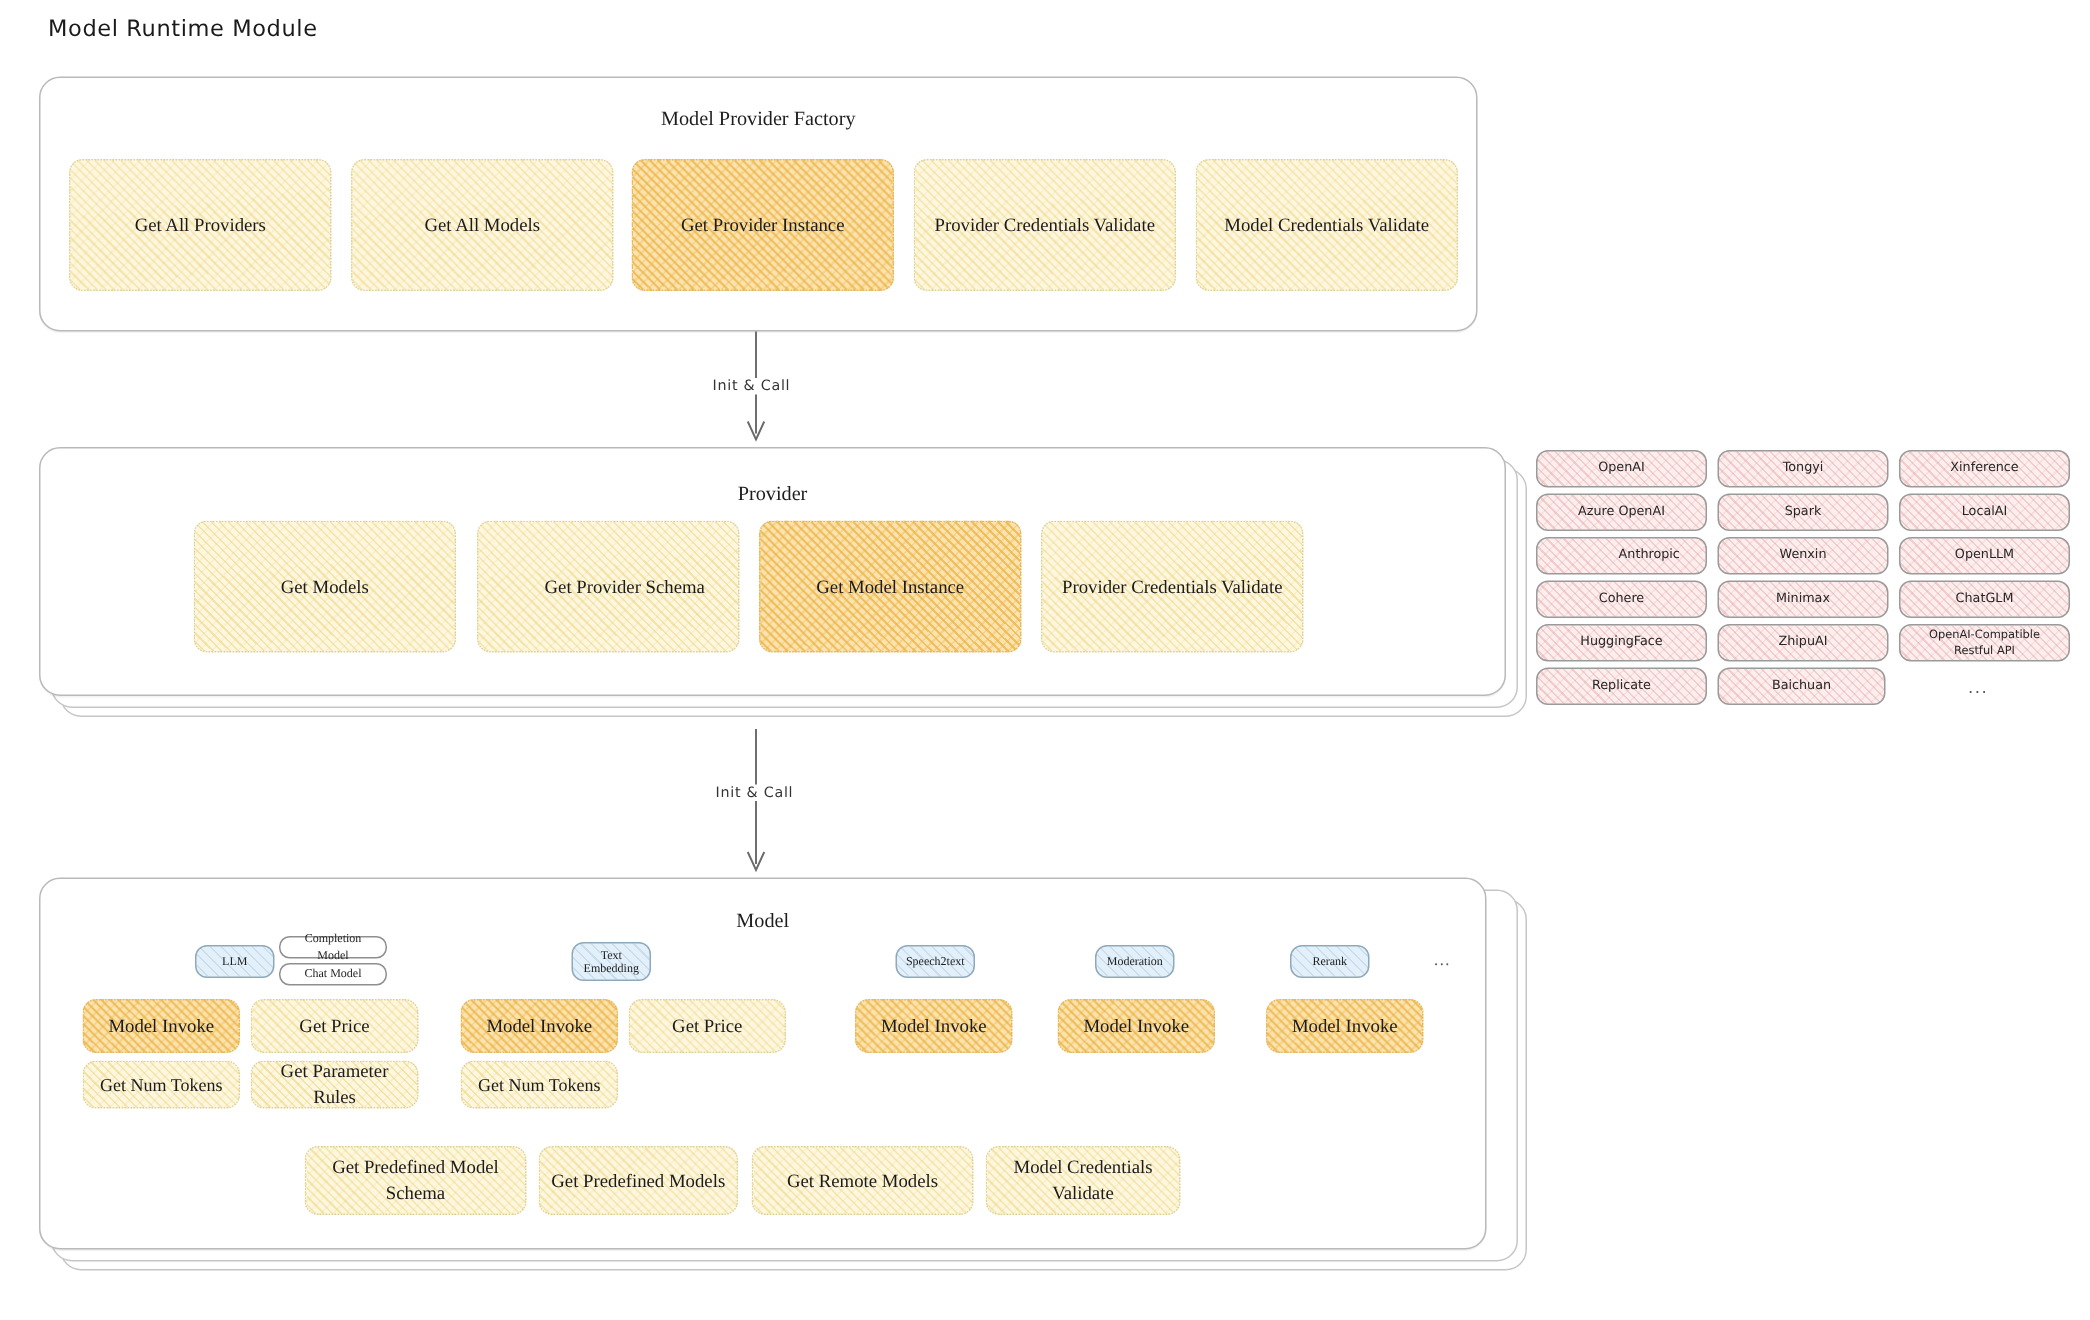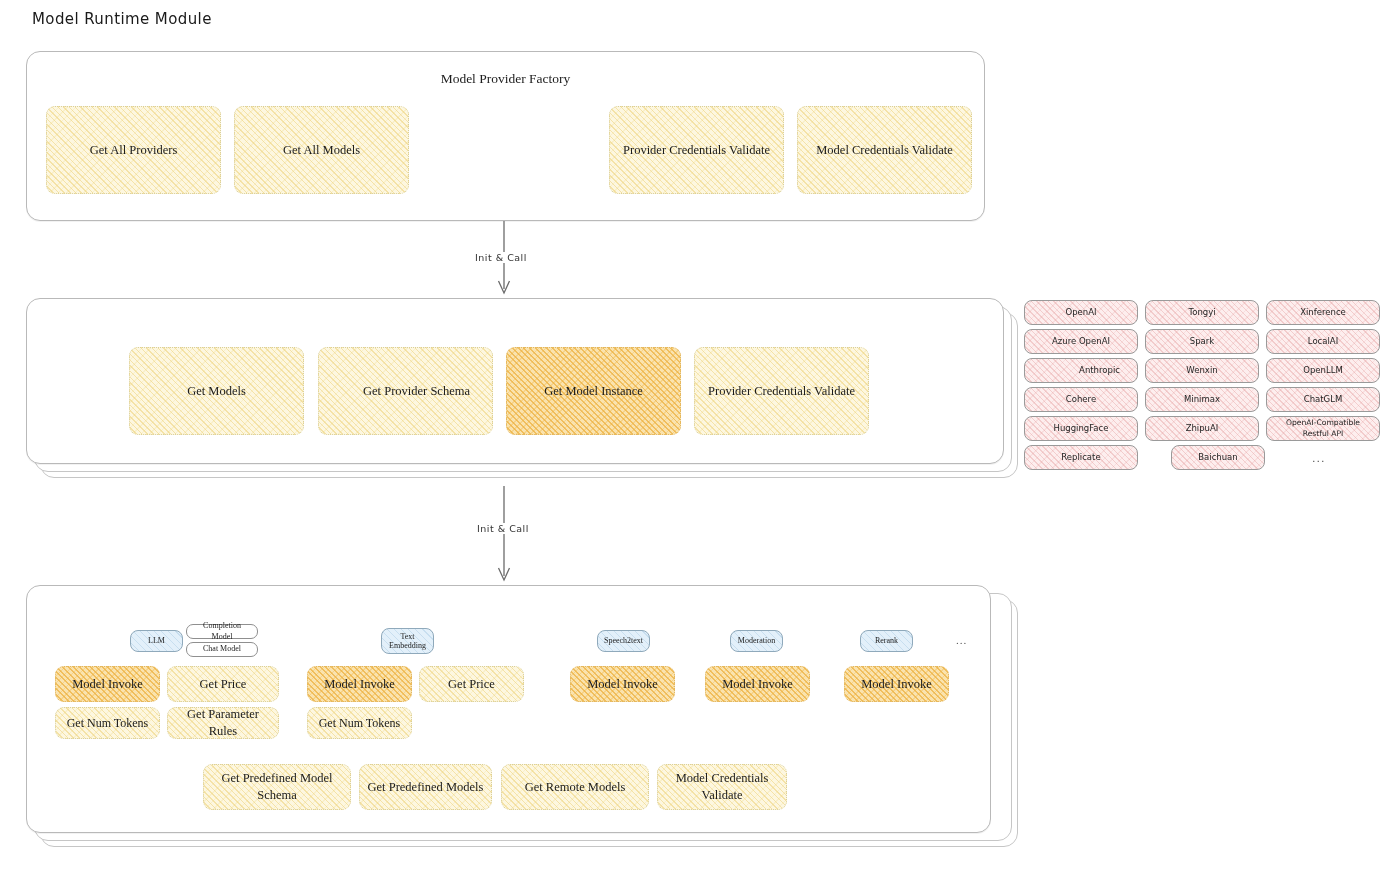--- a/index.html
+++ b/index.html
@@ -98,37 +98,39 @@
 
   <div class="abs diagram-title">Model Runtime Module</div>
 
   <div class="abs container" style="left:26px;top:51px;width:959px;height:170px;">
     <div class="container-title" style="top:19px;">Model Provider Factory</div>
 
     <div class="node n-yellow" style="left:19px;top:54px;width:175px;height:88px;">Get All Providers</div>
 
     <div class="node n-yellow" style="left:207px;top:54px;width:175px;height:88px;">Get All Models</div>
 
+    <div class="node n-orange" style="left:394px;top:54px;width:175px;height:88px;">Get Provider Instance</div>
 
     <div class="node n-yellow" style="left:582px;top:54px;width:175px;height:88px;">Provider Credentials Validate</div>
 
     <div class="node n-yellow" style="left:770px;top:54px;width:175px;height:88px;">Model Credentials Validate</div>
   </div>
 
   <svg class="arrow" style="left:494px;top:221px;" width="20" height="78">
     <line x1="10" y1="0" x2="10" y2="68" stroke="#6b6b6b" stroke-width="1.3"></line>
     <path d="M4.5,60 L10,72 L15.5,60" fill="none" stroke="#6b6b6b" stroke-width="1.3"></path>
   </svg>
   <div class="abs arrow-label" style="left:472px;top:252px;">Init &amp; Call</div>
 
   <div class="abs" style="left:26px;top:298px;width:990px;height:180px;">
     <div class="stack-layer" style="left:14px;top:14px;width:976px;height:164px;"></div>
     <div class="stack-layer" style="left:8px;top:8px;width:976px;height:164px;"></div>
 
     <div class="container" style="position:absolute;left:0;top:0;width:976px;height:164px;">
+      <div class="container-title" style="top:22px;">Provider</div>
 
       <div class="node n-yellow" style="left:102px;top:48px;width:175px;height:88px;">Get Models</div>
 
       <div class="node n-yellow" style="left:291px;top:48px;width:175px;height:88px;padding-left:28px;">Get Provider Schema</div>
 
       <div class="node n-orange" style="left:479px;top:48px;width:175px;height:88px;">Get Model Instance</div>
 
       <div class="node n-yellow" style="left:667px;top:48px;width:175px;height:88px;">Provider Credentials Validate</div>
     </div>
   </div>
@@ -140,41 +142,42 @@
     <div class="node n-pink" style="left:0px;top:58px;width:114px;height:25px;padding-left:43px;">Anthropic</div>
     <div class="node n-pink" style="left:0px;top:87px;width:114px;height:25px;">Cohere</div>
     <div class="node n-pink" style="left:0px;top:116px;width:114px;height:25px;">HuggingFace</div>
     <div class="node n-pink" style="left:0px;top:145px;width:114px;height:25px;">Replicate</div>
 
     <div class="node n-pink" style="left:121px;top:0px;width:114px;height:25px;">Tongyi</div>
     <div class="node n-pink" style="left:121px;top:29px;width:114px;height:25px;">Spark</div>
     <div class="node n-pink" style="left:121px;top:58px;width:114px;height:25px;">Wenxin</div>
     <div class="node n-pink" style="left:121px;top:87px;width:114px;height:25px;">Minimax</div>
     <div class="node n-pink" style="left:121px;top:116px;width:114px;height:25px;">ZhipuAI</div>
-    <div class="node n-pink" style="left:121px;top:145px;width:94px;height:25px;margin-left:26px;">Baichuan</div>
+    <div class="node n-pink" style="left:121px;top:145px;width:112px;height:25px;">Baichuan</div>
 
     <div class="node n-pink" style="left:242px;top:0px;width:114px;height:25px;">Xinference</div>
     <div class="node n-pink" style="left:242px;top:29px;width:114px;height:25px;">LocalAI</div>
     <div class="node n-pink" style="left:242px;top:58px;width:114px;height:25px;">OpenLLM</div>
     <div class="node n-pink" style="left:242px;top:87px;width:114px;height:25px;">ChatGLM</div>
     <div class="node n-pink" style="left:242px;top:116px;width:114px;height:25px;font-size:7.6px;">OpenAI-Compatible Restful API</div>
     <div class="ellipsis" style="left:288px;top:152px;">...</div>
   </div>
 
   <svg class="arrow" style="left:494px;top:486px;" width="20" height="100">
     <line x1="10" y1="0" x2="10" y2="90" stroke="#6b6b6b" stroke-width="1.3"></line>
     <path d="M4.5,82 L10,94 L15.5,82" fill="none" stroke="#6b6b6b" stroke-width="1.3"></path>
   </svg>
   <div class="abs arrow-label" style="left:474px;top:523px;">Init &amp; Call</div>
 
   <div class="abs" style="left:26px;top:585px;width:1000px;height:265px;">
     <div class="stack-layer" style="left:14px;top:14px;width:976px;height:246px;"></div>
     <div class="stack-layer" style="left:8px;top:8px;width:976px;height:246px;"></div>
 
     <div class="container" style="position:absolute;left:0;top:0;width:963px;height:246px;">
+      <div class="container-title" style="top:20px;">Model</div>
 
       <div class="node n-blue" style="left:103px;top:44px;width:53px;height:22px;">LLM</div>
       <div class="node n-white" style="left:159px;top:38px;width:72px;height:15px;">Completion Model</div>
       <div class="node n-white" style="left:159px;top:56px;width:72px;height:15px;">Chat Model</div>
 
       <div class="node n-orange" style="left:28px;top:80px;width:105px;height:36px;">Model Invoke</div>
       <div class="node n-yellow" style="left:140px;top:80px;width:112px;height:36px;">Get Price</div>
       <div class="node n-yellow" style="left:28px;top:121px;width:105px;height:32px;font-size:12px;">Get Num Tokens</div>
       <div class="node n-yellow" style="left:140px;top:121px;width:112px;height:32px;">Get Parameter Rules</div>
 

